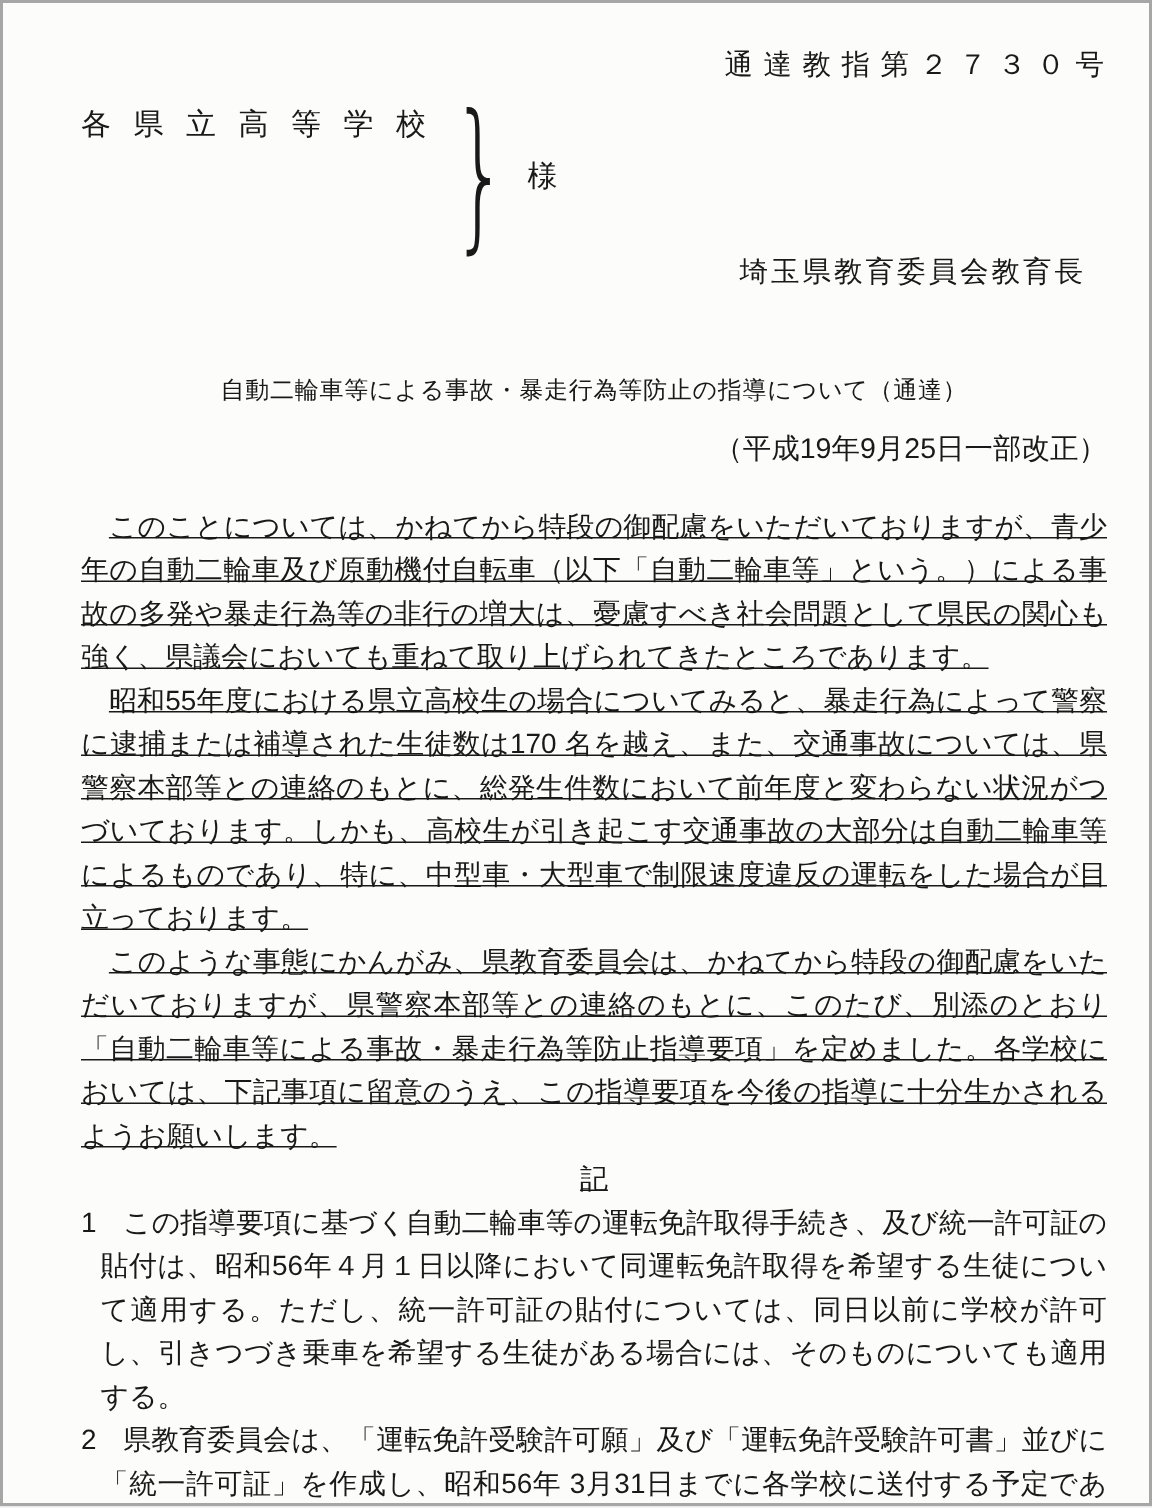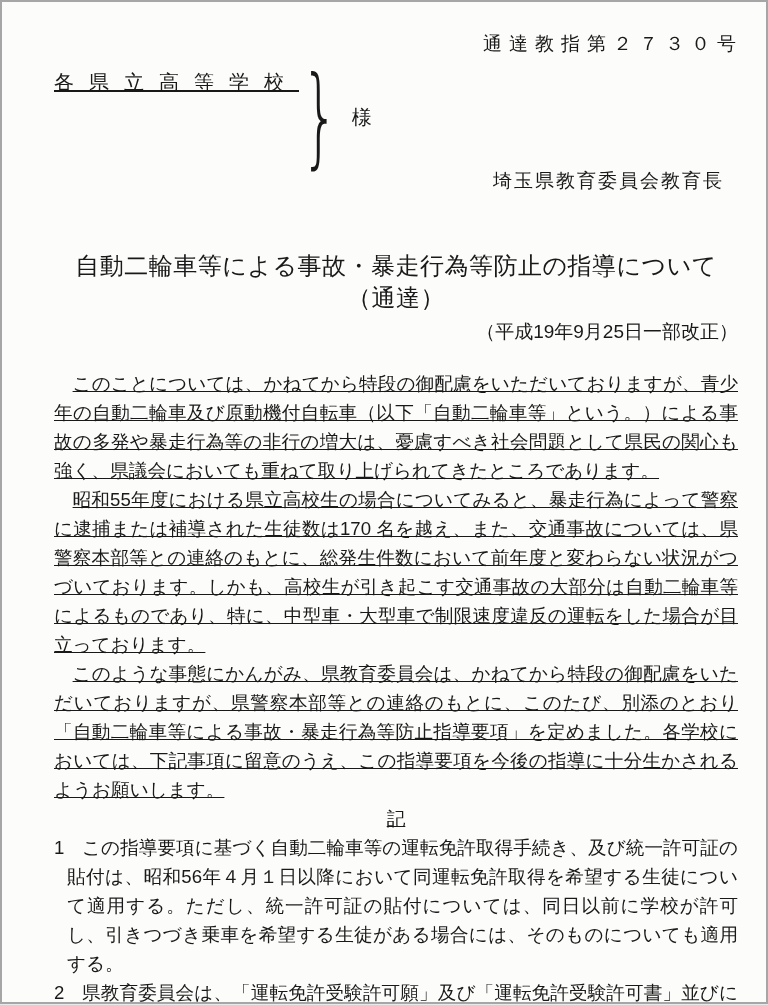--- a/index.html
+++ b/index.html
@@ -39,21 +39,21 @@
     height: 102px;
   }
   .addressee-names {
     display: flex;
     flex-direction: column;
     justify-content: space-between;
     height: 96px;
     font-size: 20px;
   }
   .addr-line-1 { letter-spacing: 3px; }
-  .addr-line-2 { letter-spacing: 15px; text-decoration: underline; }
+  .addr-line-2 { letter-spacing: 15px; }
   .brace {
     font-family: "DejaVu Sans", sans-serif;
     font-size: 108px;
     font-weight: 200;
     line-height: 96px;
     transform: scaleX(0.55);
     transform-origin: left center;
     margin-left: 2px;
     user-select: none;
   }
@@ -66,25 +66,25 @@
     margin-top: 0;
     text-align: right;
     font-size: 19px;
     letter-spacing: 2px;
     padding-right: 14px;
   }
   
   .title-block { margin-top: 56px; }
   .doc-title {
     text-align: center;
-    font-size: 24px;
+    font-size: 16px;
     letter-spacing: 0.5px;
   }
   .doc-subtitle {
-    margin-top: 5px;
+    margin-top: 15px;
     text-align: right;
     font-size: 19px;
   }
   
   .doc-body {
     margin-top: 24px;
     font-size: 18.6px;
     line-height: 29px;
     text-align: justify;
     text-decoration: underline;

